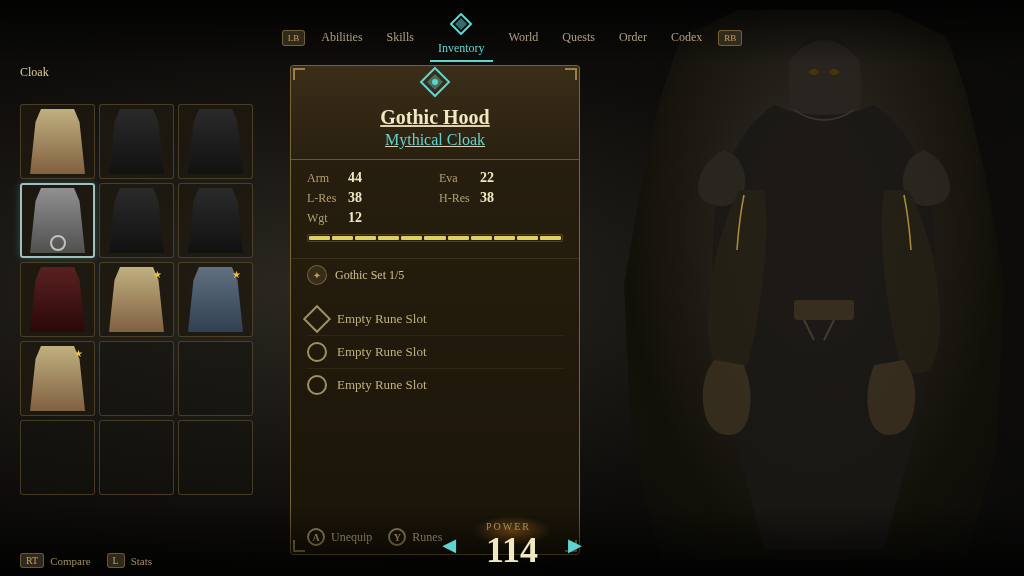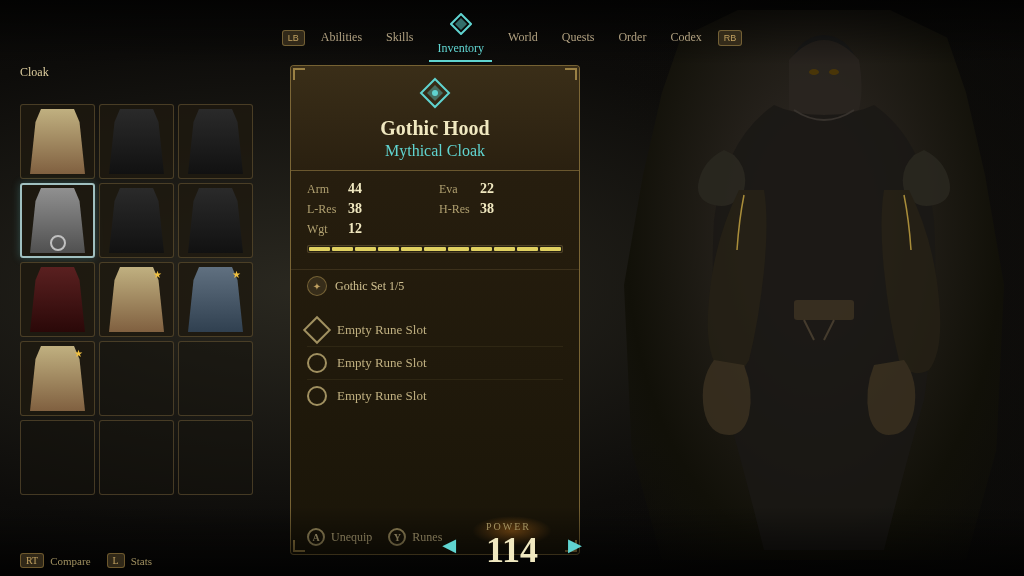--- a/index.html
+++ b/index.html
@@ -57,21 +57,21 @@
     }
 
     .nav-btn {
       background: rgba(40,35,25,0.7);
       border: 1px solid rgba(180,150,80,0.3);
       border-radius: 3px;
       padding: 2px 6px;
       font-size: 10px;
       color: #a09070;
       cursor: pointer;
-      font-family: Liberation Sans, sans-serif;
+      font-family: Liberation Serif, serif;
     }
 
     .nav-btn.controller {
       background: rgba(60,50,30,0.8);
       border-color: rgba(180,150,80,0.5);
       font-size: 9px;
       padding: 2px 5px;
       color: #c0a060;
     }
 
@@ -580,21 +580,21 @@
     <div class="item-slot empty"></div>
   </div>
 </div>
 
 <div class="detail-panel">
   <div class="panel-corner tl"></div>
   <div class="panel-corner tr"></div>
   <div class="panel-corner bl"></div>
   <div class="panel-corner br"></div>
 
-  <div style="text-align:center;padding-top:11px;background:linear-gradient(180deg,#3a2e18,#2a2010);border-bottom:1px solid rgba(180,150,80,0.4);">
+  <div style="text-align:center;padding-top:0;background:linear-gradient(180deg,#3a2e18,#2a2010);border-bottom:1px solid rgba(180,150,80,0.4);text-decoration:underline;">
     <div style="display:flex;justify-content:center;margin-bottom:4px;">
       <svg width="32" height="32" viewBox="0 0 32 32">
         <polygon points="16,2 30,16 16,30 2,16" fill="none" stroke="#60d4d0" stroke-width="2"></polygon>
         <polygon points="16,8 24,16 16,24 8,16" fill="#60d4d0" opacity="0.4"></polygon>
         <circle cx="16" cy="16" r="3" fill="#60d4d0"></circle>
       </svg>
     </div>
     <div class="item-name">Gothic Hood</div>
     <div class="item-type">Mythical Cloak</div>
     <div style="height:10px;"></div>

